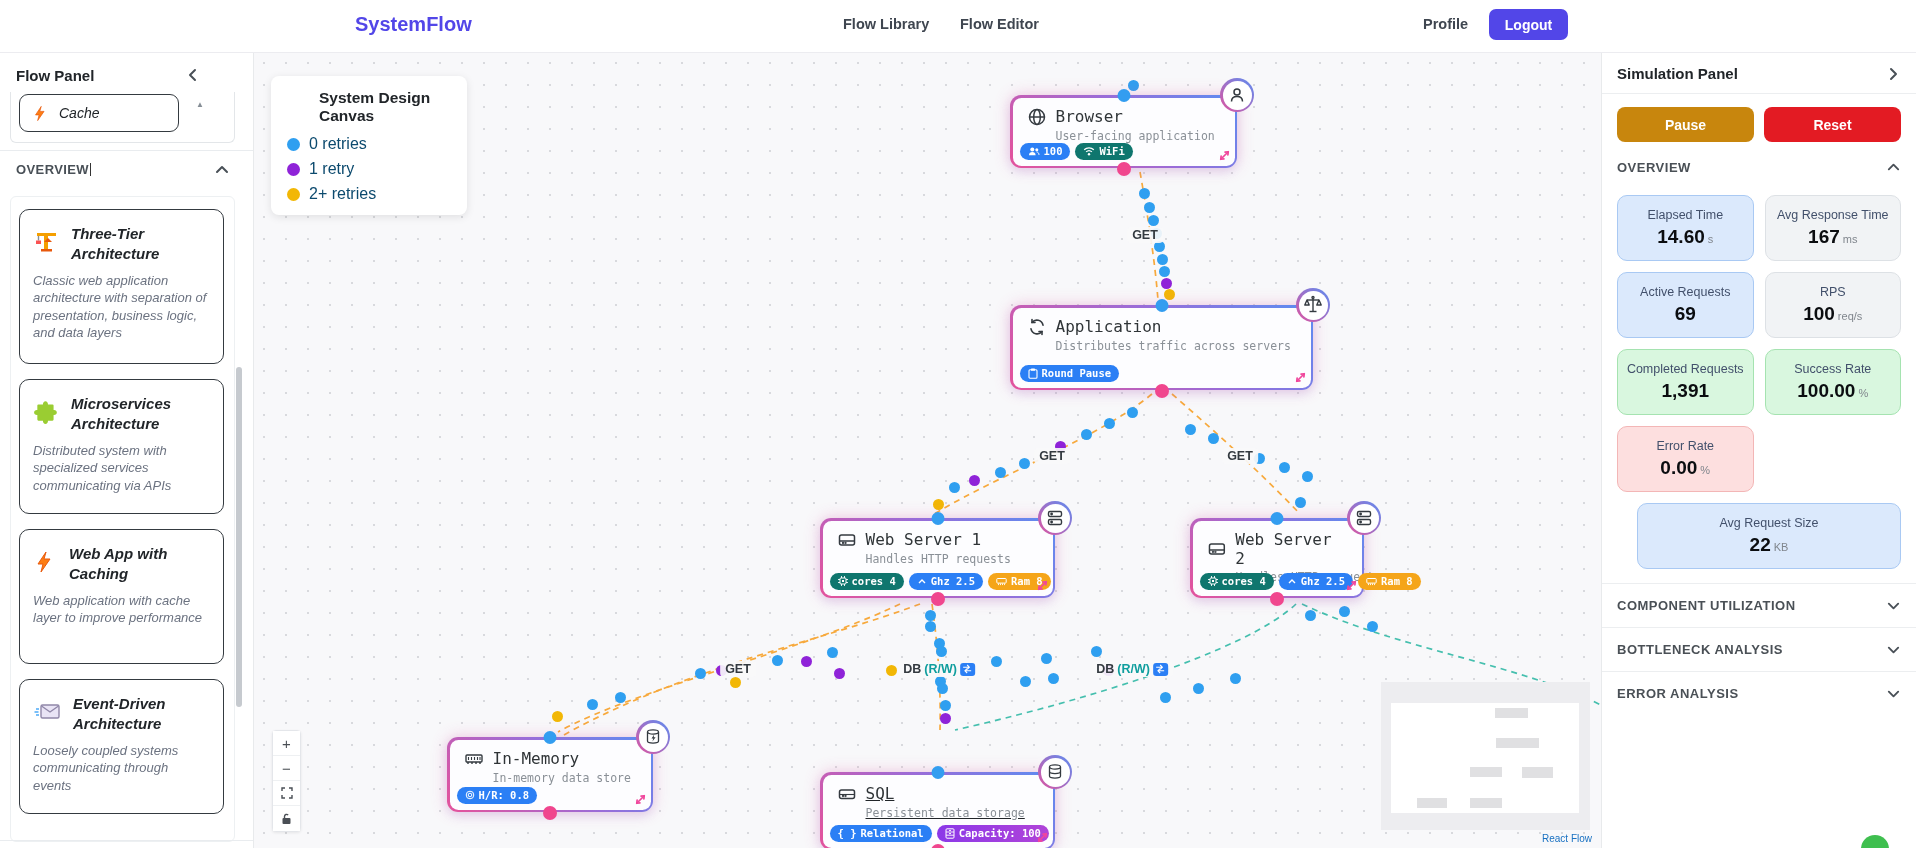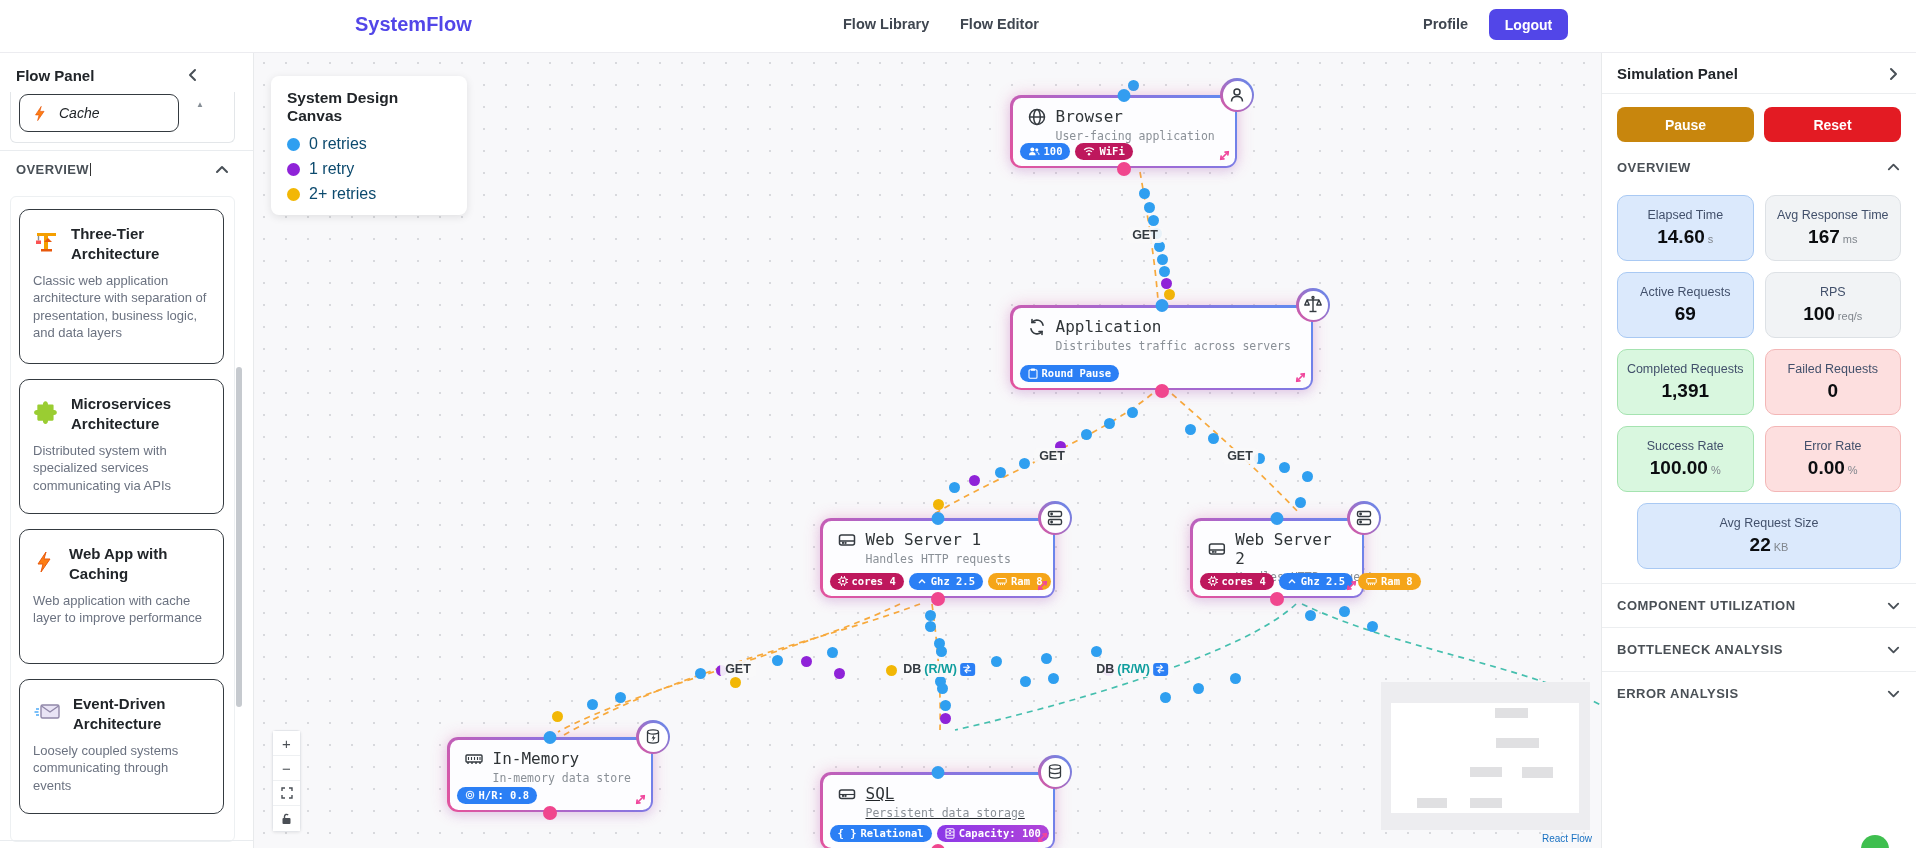--- a/index.html
+++ b/index.html
@@ -25,33 +25,33 @@
   .cache-label{font-size:14px;color:#212529;font-style:italic;}
   .scroll-up{position:absolute;left:196px;top:48px;font-size:8px;color:#868e96;}
   .sb-hr{position:absolute;left:0;top:98px;width:253px;height:1px;background:#e9ecef;}
   .sb-hr2{position:absolute;left:0;top:788px;width:253px;height:1px;background:#e9ecef;}
   .tpl-header{position:absolute;left:16px;top:110px;font-size:13px;font-weight:bold;letter-spacing:.4px;color:#495057;}
   .cursor{display:inline-block;width:1px;height:13px;background:#333;margin-left:1px;vertical-align:-2px;}
   .tpl-chev{position:absolute;left:214px;top:110px;width:16px;height:16px;cursor:pointer;}
   .tpl-wrap{position:absolute;left:10px;top:144px;width:223px;height:644px;
             border:1px solid #edf0f2;border-radius:6px;overflow:hidden;}
   .tpl-card{position:absolute;left:8px;width:205px;border:1.5px solid #343a40;border-radius:10px;
-            background:#fff;box-sizing:border-box;padding:14px 13px 10px 13px;cursor:grab;}
+            background:#fff;box-sizing:border-box;padding:14px 13px 10px 13px;cursor:grab;font-style:italic;}
   .tpl-head{display:flex;align-items:center;gap:12px;}
   .tpl-title{font-size:15px;font-weight:bold;color:#212529;line-height:1.32;width:130px;}
   .tpl-desc{margin-top:8px;font-size:13px;color:#6b7280;line-height:1.35;}
   .sb-scrollbar{position:absolute;left:236px;top:315px;width:6px;height:340px;background:#c6cacf;border-radius:3px;}
   
   .canvas{position:absolute;left:253px;top:52px;width:1348px;height:796px;background:#f8f8fa;
           background-image:radial-gradient(circle,#d8d9dd 1.1px,transparent 1.1px);
           background-size:22px 22px;overflow:hidden;}
   .world{position:absolute;left:7px;top:0;width:1340px;height:796px;}
   .legend{position:absolute;left:11px;top:24px;width:196px;background:#fff;border-radius:8px;
           box-shadow:0 2px 8px rgba(0,0,0,.10);padding:13px 16px 12px 16px;box-sizing:border-box;z-index:20;}
-  .legend-title{font-size:15.5px;font-weight:bold;color:#212529;margin-bottom:10px;}
+  .legend-title{font-size:15.5px;font-weight:bold;color:#212529;margin-bottom:10px;margin-left:32px;}
   .legend-row{display:flex;align-items:center;gap:9px;margin-top:7px;}
   .legend-dot{width:13px;height:13px;border-radius:50%;}
   .legend-label{font-size:16px;color:#0c4a6e;}
   .edges{position:absolute;left:0;top:0;z-index:1;}
   .particle{position:absolute;width:11px;height:11px;border-radius:50%;margin:-5.5px 0 0 -5.5px;z-index:3;}
   .particle.b{background:#2f9ff0;}
   .particle.p{background:#8f23d8;}
   .particle.y{background:#f2b705;}
   .edge-label{position:absolute;transform:translate(-50%,-50%);z-index:4;background:rgba(248,248,250,.92);
               border-radius:4px;padding:1px 5px;font-size:12.5px;font-weight:bold;color:#343a40;white-space:nowrap;
@@ -65,21 +65,21 @@
         box-shadow:0 0 16px rgba(224,84,159,.30),0 4px 10px rgba(90,110,220,.12);}
   .node-inner{position:relative;width:100%;height:100%;background:#fdfdff;border-radius:8.5px;
               box-sizing:border-box;padding:9px 12px 7px 14px;font-family:"DejaVu Sans Mono",monospace;}
   .node-head{display:flex;align-items:center;gap:9px;}
   .node-title{font-size:16px;color:#2f3437;}
   .node-sub{margin-left:29px;margin-top:2px;font-size:11.5px;color:#8a9097;white-space:nowrap;}
   .pills{position:absolute;left:7px;bottom:6px;display:flex;gap:5px;}
   .pill{display:inline-flex;align-items:center;gap:4px;color:#fff;font-size:10.5px;font-weight:bold;
         font-family:"DejaVu Sans Mono",monospace;padding:2.5px 8px;border-radius:10px;white-space:nowrap;}
   .bg-blue{background:#2b7ff5;}
-  .bg-purple{background:#be185d;justify-content:space-between;}
+  .bg-purple{background:#0f766e;justify-content:space-between;}
   .bg-amber{background:#f5a519;}
   .bg-grad{background:linear-gradient(90deg,#8b38e8,#b044d8);}
   .corner{position:absolute;top:-17px;right:-17px;width:34px;height:34px;border-radius:50%;padding:2.5px;
           box-sizing:border-box;background:linear-gradient(45deg,#e0549f,#5b8df2);z-index:11;}
   .corner-in{width:100%;height:100%;border-radius:50%;background:#fff;display:flex;align-items:center;justify-content:center;}
   .hdl{position:absolute;left:50%;transform:translateX(-50%);border-radius:50%;z-index:12;}
   .hdl.top{width:13px;height:13px;background:#339df0;top:-9px;}
   .hdl.bot{width:14px;height:14px;background:#f0468e;bottom:-10px;}
   .resize{position:absolute;right:3px;bottom:3px;}
   
@@ -713,24 +713,20 @@
           <span class="m-value">69</span>
         </div>
         <div class="mcard m-gray">
           <span class="m-label">RPS</span>
           <span class="m-value">100<span class="m-unit">req/s</span></span>
         </div>
         <div class="mcard m-green">
           <span class="m-label">Completed Requests</span>
           <span class="m-value">1,391</span>
         </div>
-        <div class="mcard m-red">
-          <span class="m-label">Failed Requests</span>
-          <span class="m-value">0</span>
-        </div>
         <div class="mcard m-green">
           <span class="m-label">Success Rate</span>
           <span class="m-value">100.00<span class="m-unit">%</span></span>
         </div>
         <div class="mcard m-red">
           <span class="m-label">Error Rate</span>
           <span class="m-value">0.00<span class="m-unit">%</span></span>
         </div>
         <div class="mcard m-blue wide">
           <span class="m-label">Avg Request Size</span>

